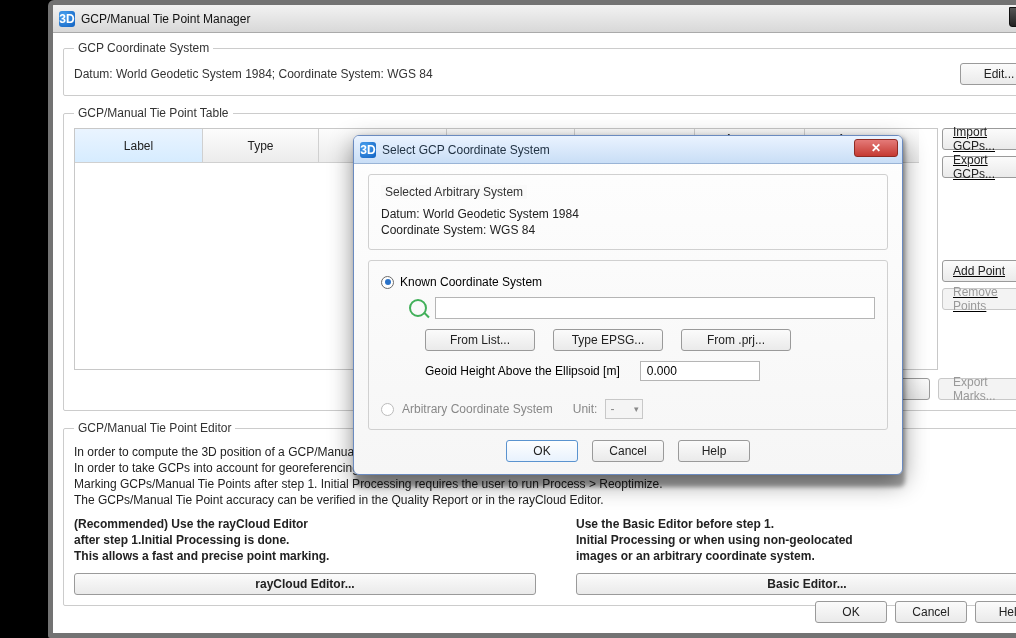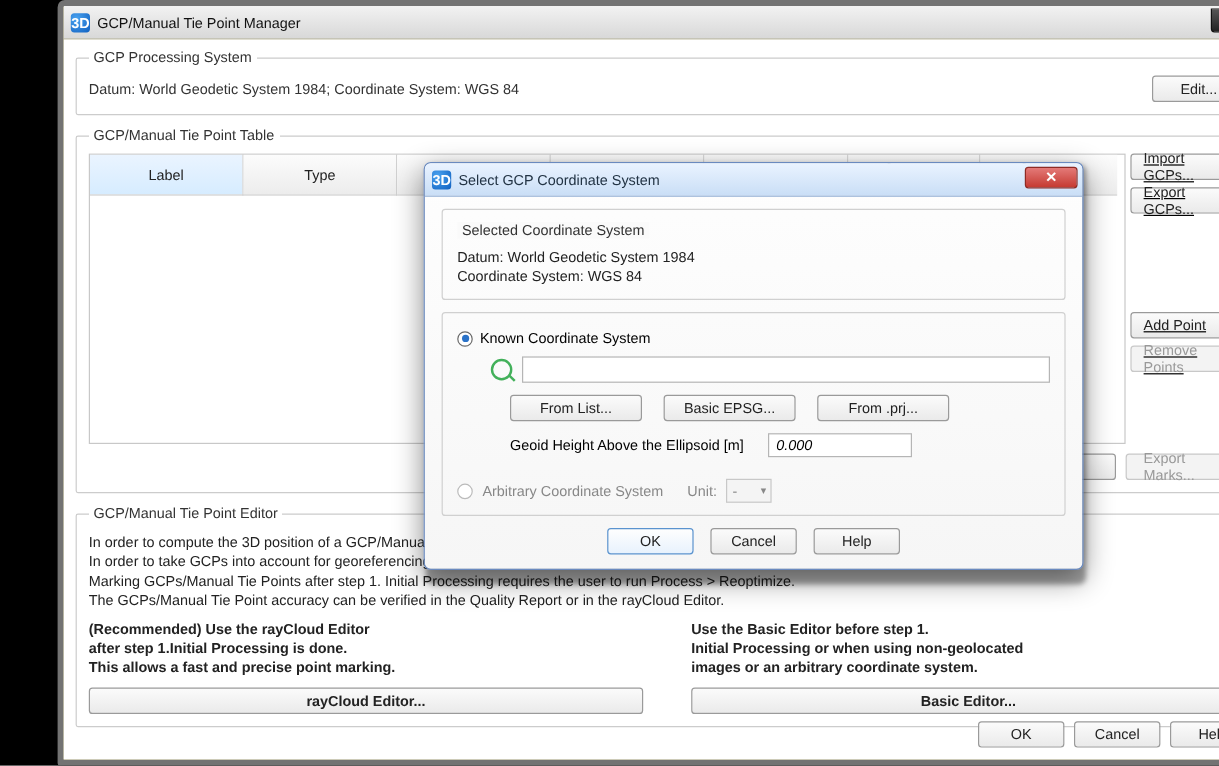--- a/index.html
+++ b/index.html
@@ -48,21 +48,21 @@
   .radio-row { display:flex; align-items:center; gap:6px; margin-bottom:8px; }
   .radio { width:13px;height:13px;border:1px solid #6a6a6a;border-radius:50%;display:inline-flex;align-items:center;justify-content:center;background:#fff;}
   .radio.checked::after{content:"";width:6px;height:6px;border-radius:50%;background:#2a72c8;}
   .search-row { display:flex; align-items:center; gap:8px; margin: 4px 0 10px 28px; }
   .search-icon { width:18px;height:18px;border:2px solid #42b05a;border-radius:50%; position:relative; }
   .search-icon::after{content:"";position:absolute;width:7px;height:2px;background:#42b05a;right:-5px;bottom:-1px;transform:rotate(45deg);}
   .search-input { flex:1; height:22px; border:1px solid #b5b5b5; background:#fff; padding:2px 6px; }
   .from-row { display:flex; gap:18px; margin-left: 44px; margin-bottom:10px; }
   .from-row .btn { width: 110px; }
   .geoid-row { display:flex; align-items:center; gap:20px; margin-left:44px; margin-bottom:4px;}
-  .geoid-row input { width:120px; height:20px; border:1px solid #b5b5b5; padding:1px 6px; background:#fff;font-style:italic; }
+  .geoid-row input { width:120px; height:20px; border:1px solid #b5b5b5; padding:1px 6px; background:#fff; }
   .arb-row { display:flex; align-items:center; gap:8px; color:#888; }
   .arb-row .radio { border-color:#bbb; }
   .mini-select { width:38px; height:20px; border:1px solid #c8c8c8; background:#f4f4f4; display:inline-flex; align-items:center; justify-content:space-between; padding:0 4px; color:#888;}
   .mini-select .chev { font-size:9px; color:#888; }
   .m-footer { display:flex; justify-content:center; gap:14px; }
   .m-footer .btn { width:72px; }
 </style>
 </head>
 <body>
 
@@ -73,37 +73,37 @@
       </div>
     <div class="title">GCP/Manual Tie Point Manager</div>
     <div class="close">
         <span>✕</span>
       </div>
   </div>
 
   <div class="client">
 
     <fieldset class="group">
-      <legend>GCP Processing System</legend>
+      <legend>GCP Coordinate System</legend>
       <div class="datum-row">
         <div class="txt">Datum: World Geodetic System 1984; Coordinate System: WGS 84</div>
         <div class="btn" style="width:78px;">
             <span>Edit...</span>
           </div>
       </div>
     </fieldset>
 
     <fieldset class="group" style="position:relative; padding-right:110px;">
       <legend>GCP/Manual Tie Point Table</legend>
 
       <div class="table-wrap">
         <div class="table-area">
           <div class="thead">
             <div class="th sel" style="width:128px">Label</div>
-            <div class="th" style="width:128px">Type</div>
+            <div class="th" style="width:116px">Type</div>
             <div class="th" style="width:128px">Latitude</div>
             <div class="th" style="width:128px">Longitude</div>
             <div class="th" style="width:120px">Altitude</div>
             <div class="th" style="width:110px;white-space:pre-line">Accuracy
 [m]</div>
             <div class="th" style="width:114px;white-space:pre-line;border-right:none">Accuracy
 Vert [m]</div>
           </div>
         </div>
 
@@ -180,40 +180,40 @@
       <div class="appicon">
           <span>3D</span>
         </div>
       <div class="title">Select GCP Coordinate System</div>
       <div class="m-close">
           <span>✕</span>
         </div>
     </div>
     <div class="m-body">
       <div class="m-group">
-        <div class="legend">Selected Coordinate System</div>
+        <div class="legend">Selected Arbitrary System</div>
         <p>Datum: World Geodetic System 1984</p>
         <p>Coordinate System: WGS 84</p>
       </div>
 
       <div class="m-group" style="padding-top:14px;">
         <div class="radio-row">
           <span class="radio checked"></span>
           <span>Known Coordinate System</span>
         </div>
         <div class="search-row">
           <span class="search-icon"></span>
           <input class="search-input" placeholder="" style="">
         </div>
         <div class="from-row">
           <div class="btn">
               <span>From List...</span>
             </div>
           <div class="btn">
-              <span>Basic EPSG...</span>
+              <span>Type EPSG...</span>
             </div>
           <div class="btn">
               <span>From .prj...</span>
             </div>
         </div>
         <div class="geoid-row">
           <span>Geoid Height Above the Ellipsoid [m]</span>
           <input value="0.000" style="">
         </div>
         <div style="height:14px"></div>

